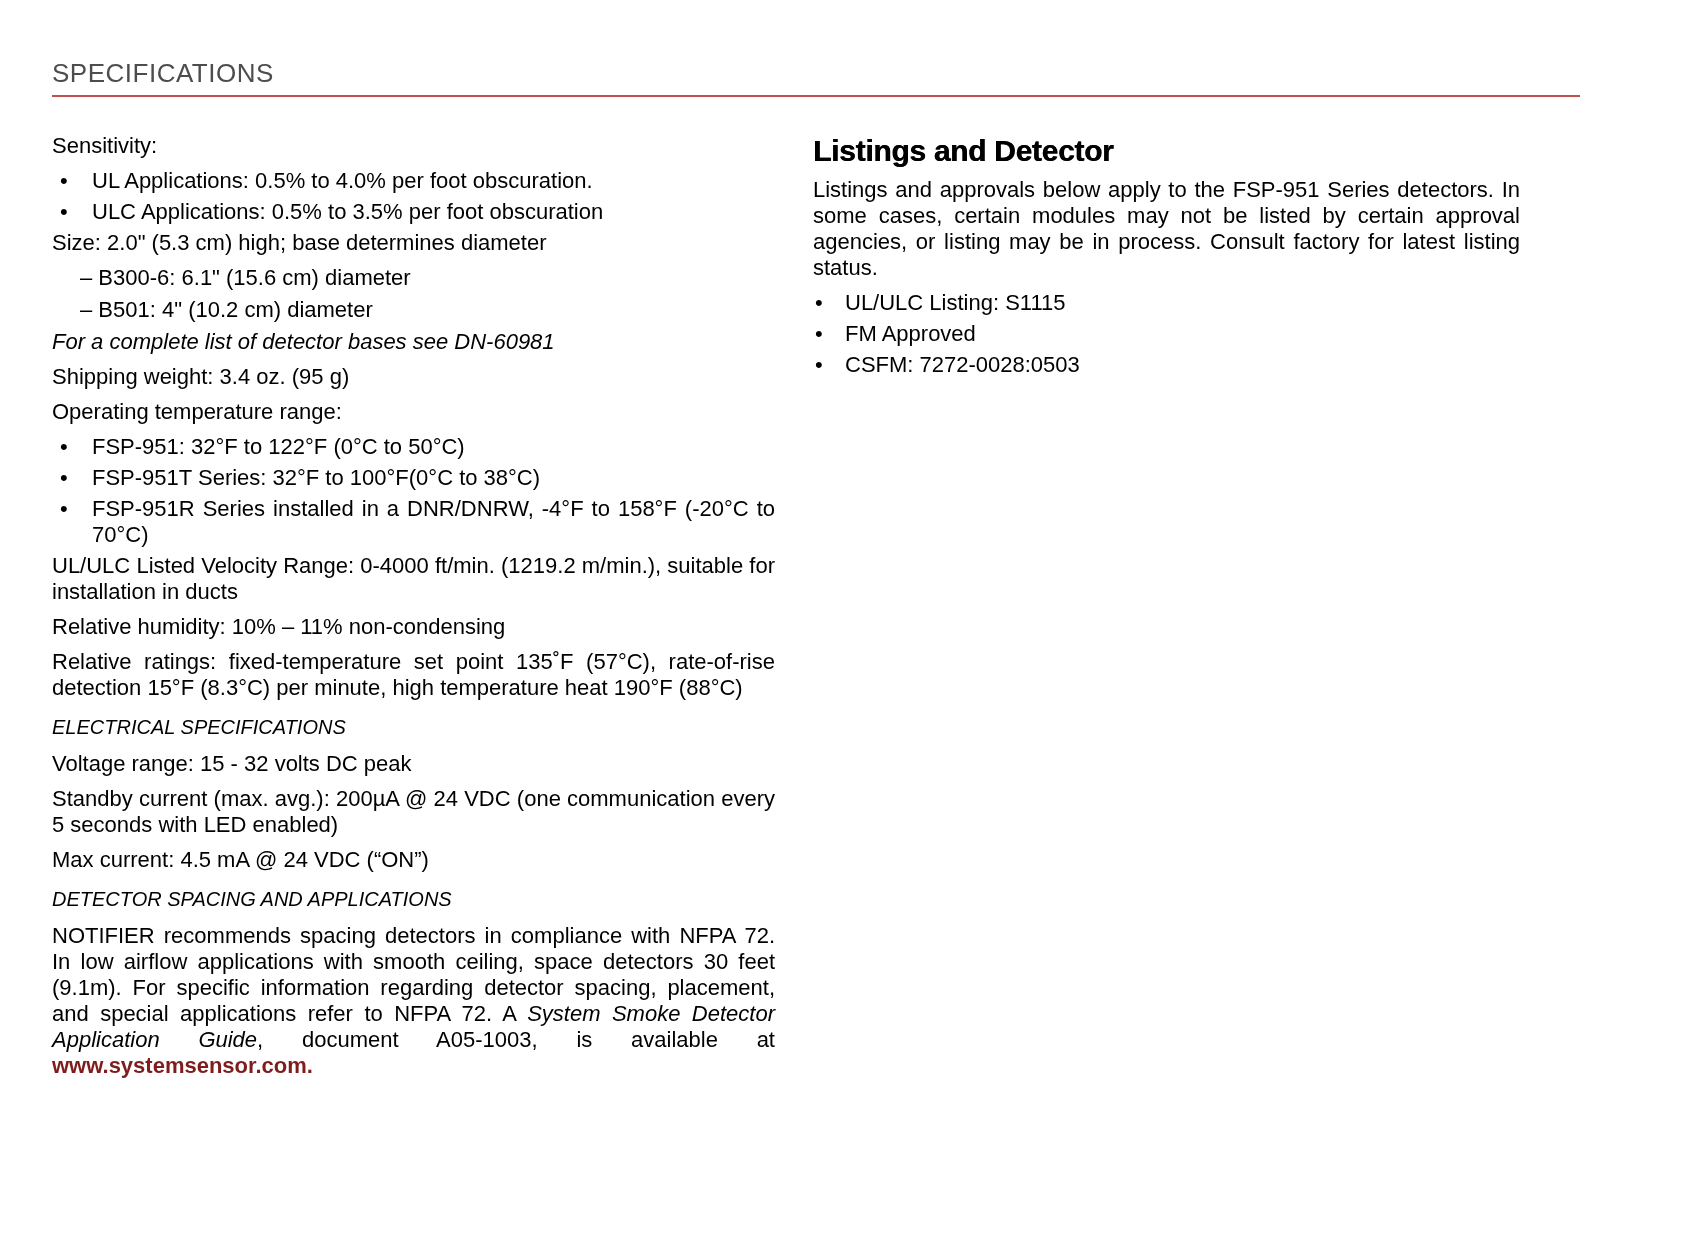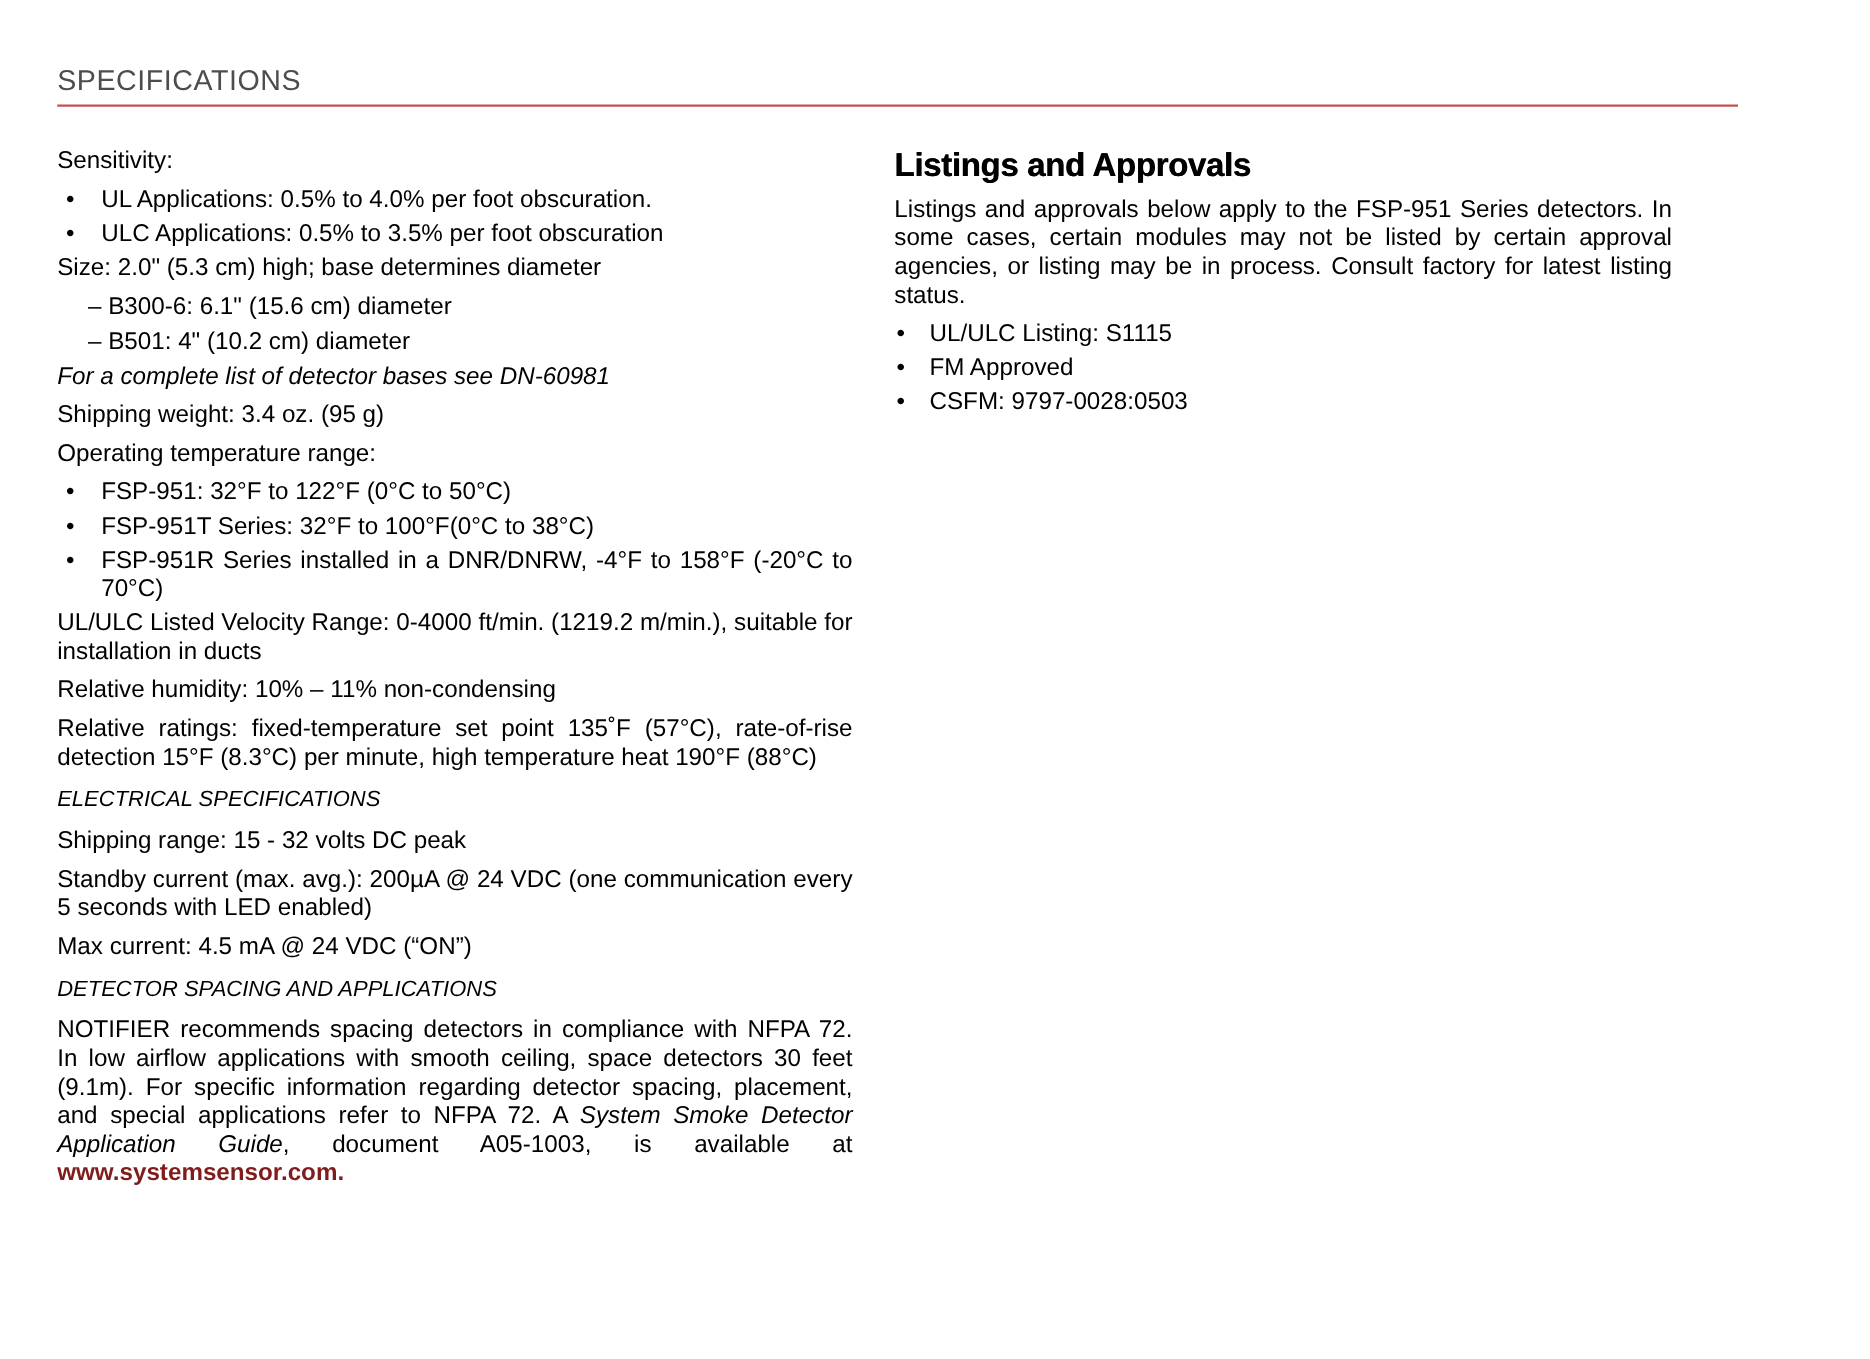--- a/index.html
+++ b/index.html
@@ -119,47 +119,47 @@
       </div>
 
       <p class="spec just"><span class="b">UL/ULC Listed Velocity Range:</span> <span>0-4000 ft/min. (1219.2 m/min.), suitable for installation in ducts</span></p>
 
       <p class="spec"><span class="b">Relative humidity:</span> <span>10% – 11% non-condensing</span></p>
 
       <p class="spec just"><span class="b">Relative ratings:</span> <span>fixed-temperature set point 135˚F (57°C), rate-of-rise detection 15°F (8.3°C) per minute, high temperature heat 190°F (88°C)</span></p>
 
       <h3 class="subhead">ELECTRICAL SPECIFICATIONS</h3>
 
-      <p class="spec"><span class="b">Shipping range:</span> <span>15 - 32 volts DC peak</span></p>
+      <p class="spec"><span class="b">Voltage range:</span> <span>15 - 32 volts DC peak</span></p>
 
       <p class="spec just"><span class="b">Standby current (max. avg.):</span> <span>200µA @ 24 VDC (one communica­tion every 5 seconds with LED enabled)</span></p>
 
       <p class="spec"><span class="b">Max current:</span> <span>4.5 mA @ 24 VDC (“ON”)</span></p>
 
       <h3 class="subhead">DETECTOR SPACING AND APPLICATIONS</h3>
 
       <p class="para just"><span>NOTIFIER recommends spacing detectors in compliance with NFPA 72. In low airflow applications with smooth ceiling, space detectors 30 feet (9.1m). For specific information regarding detector spacing, placement, and special applications refer to NFPA 72. A </span><span class="i">System Smoke Detector Application Guide</span><span>, document A05-1003, is avail­able at </span><span class="link">www.systemsensor.com.</span></p>
 
     </section>
 
     <section class="col-right">
 
-      <h2>Listings and Approvals</h2>
+      <h2>Listings and Detector</h2>
 
       <p class="para just">Listings and approvals below apply to the FSP-951 Series detectors. In some cases, certain modules may not be listed by certain approval agencies, or listing may be in process. Consult factory for latest listing status.</p>
 
       <div class="bullet-row">
         <span class="bullet-glyph">•</span>
         <span class="bullet-text">UL/ULC Listing: S1115</span>
       </div>
       <div class="bullet-row">
         <span class="bullet-glyph">•</span>
         <span class="bullet-text">FM Approved</span>
       </div>
       <div class="bullet-row">
         <span class="bullet-glyph">•</span>
-        <span class="bullet-text">CSFM: 9797-0028:0503</span>
+        <span class="bullet-text">CSFM: 7272-0028:0503</span>
       </div>
 
     </section>
 
   </div>
 </div>
 
 </body></html>

